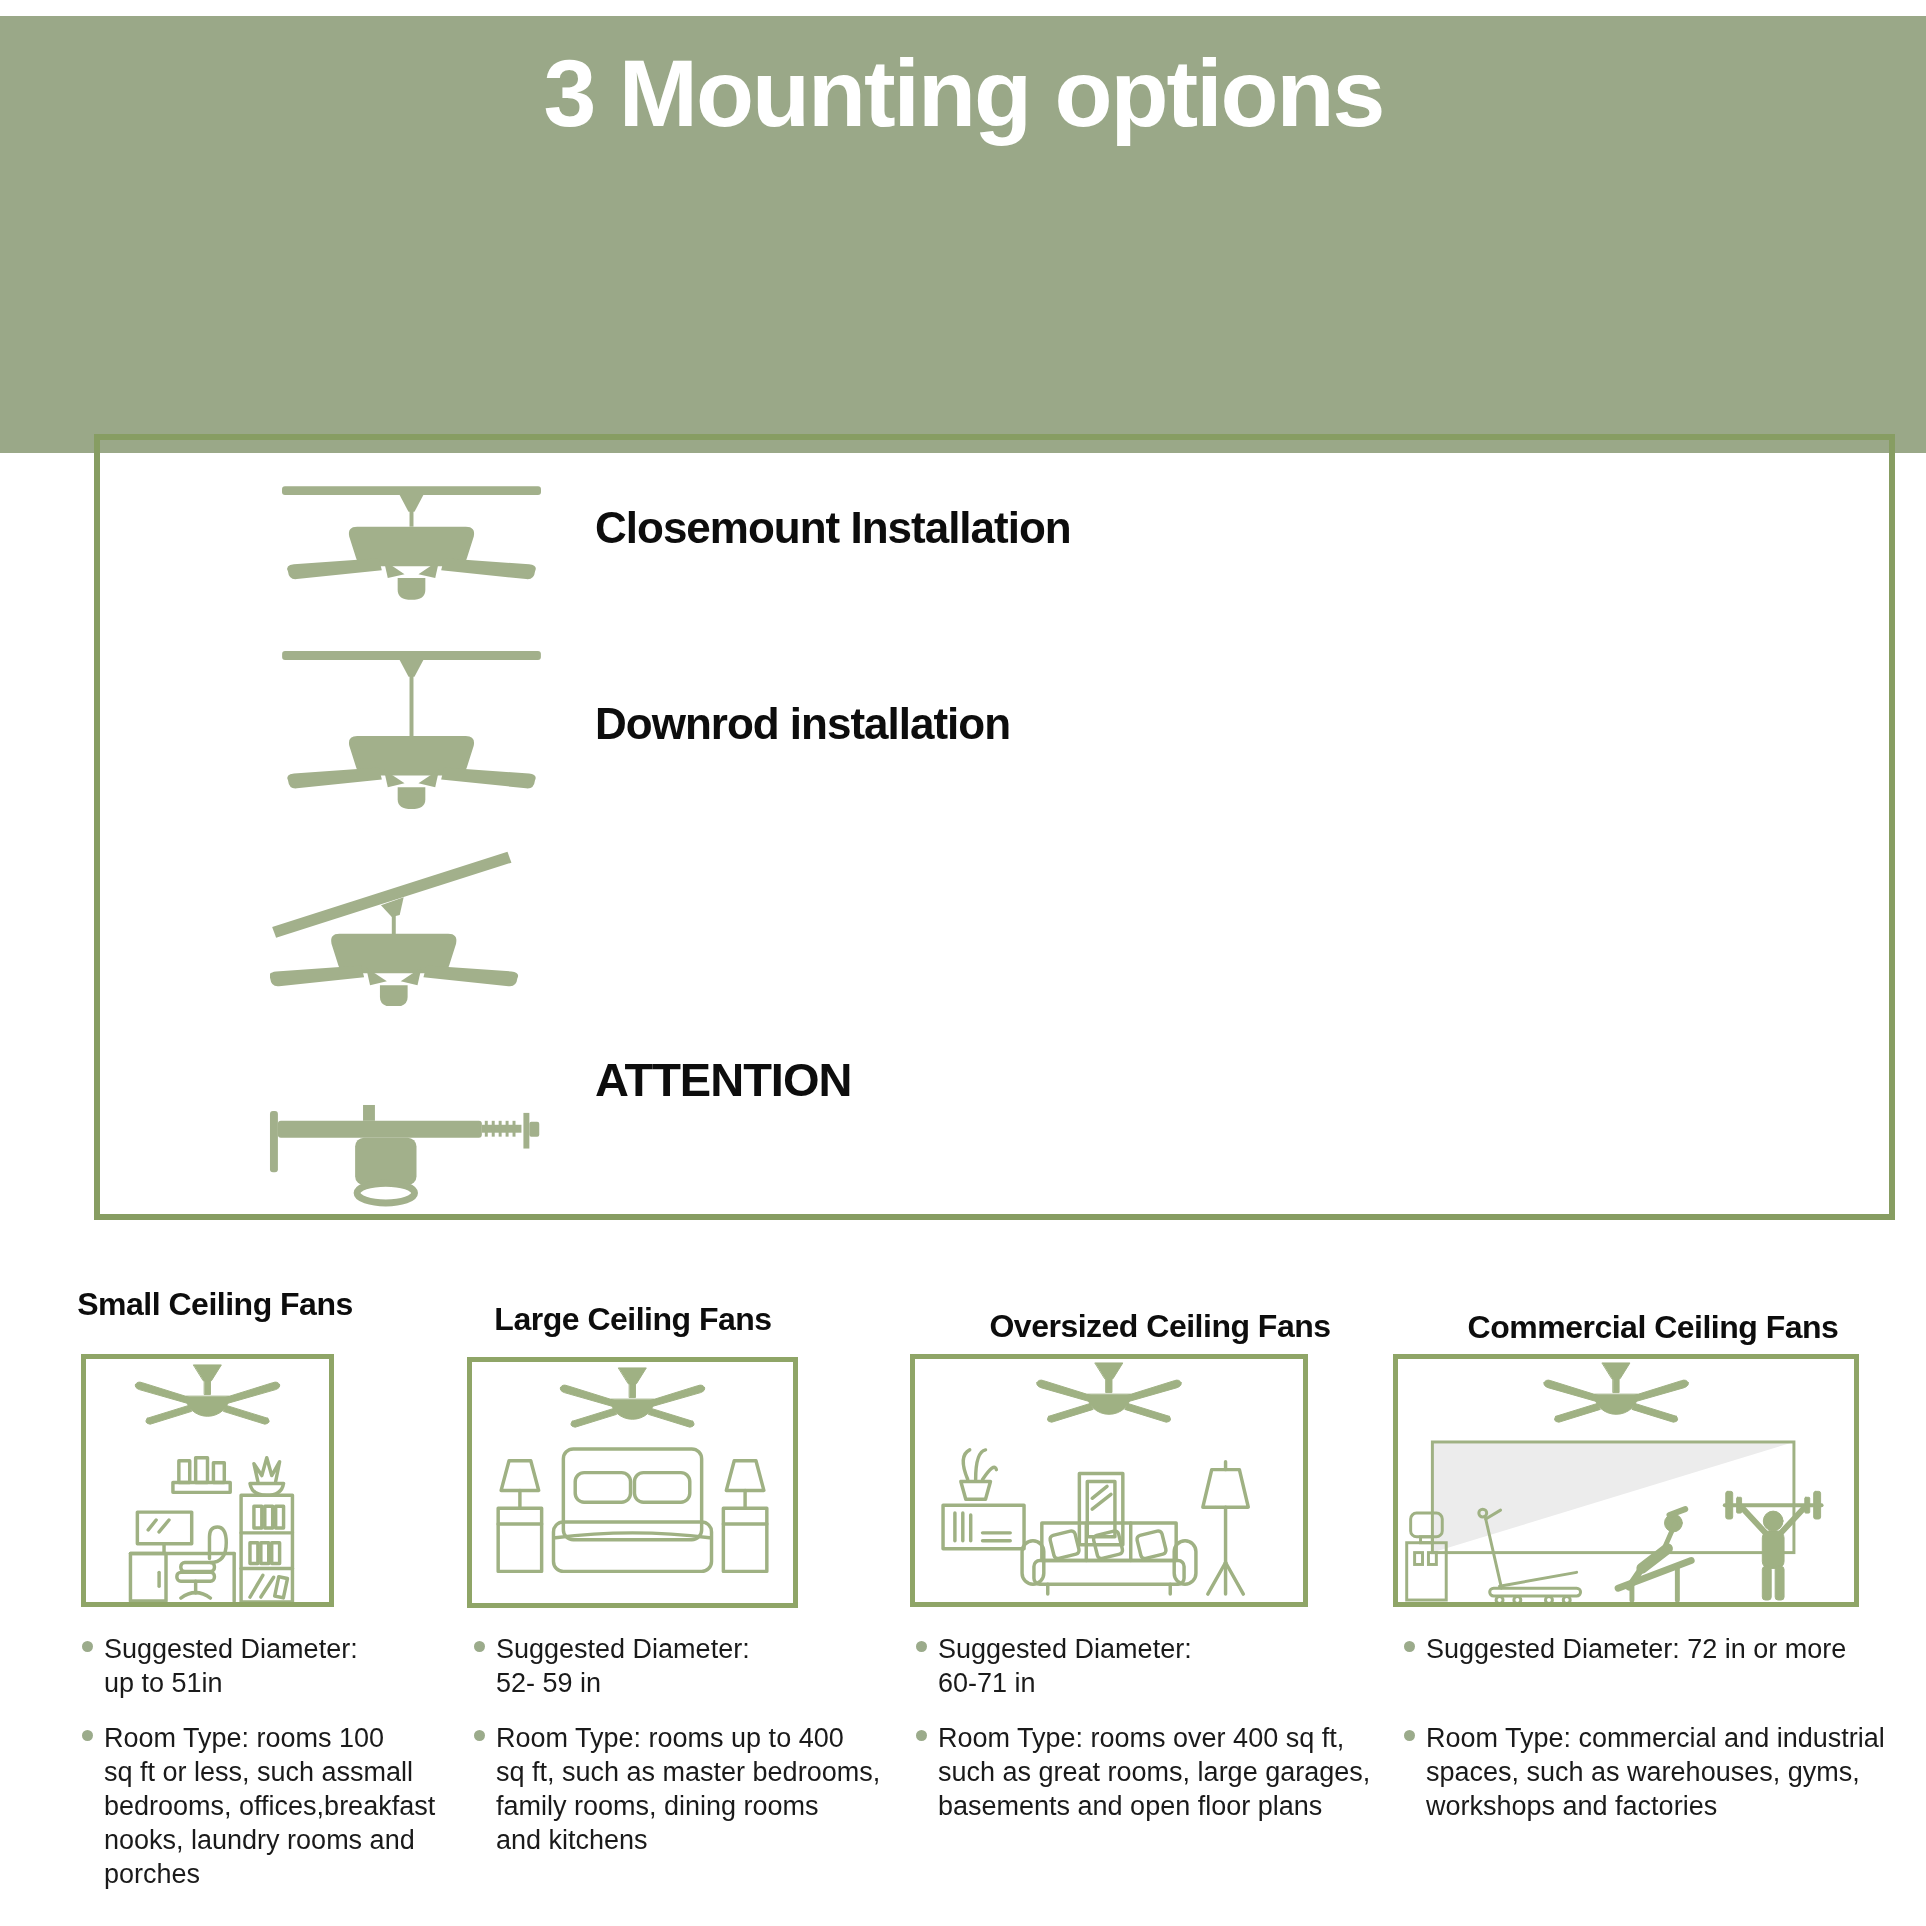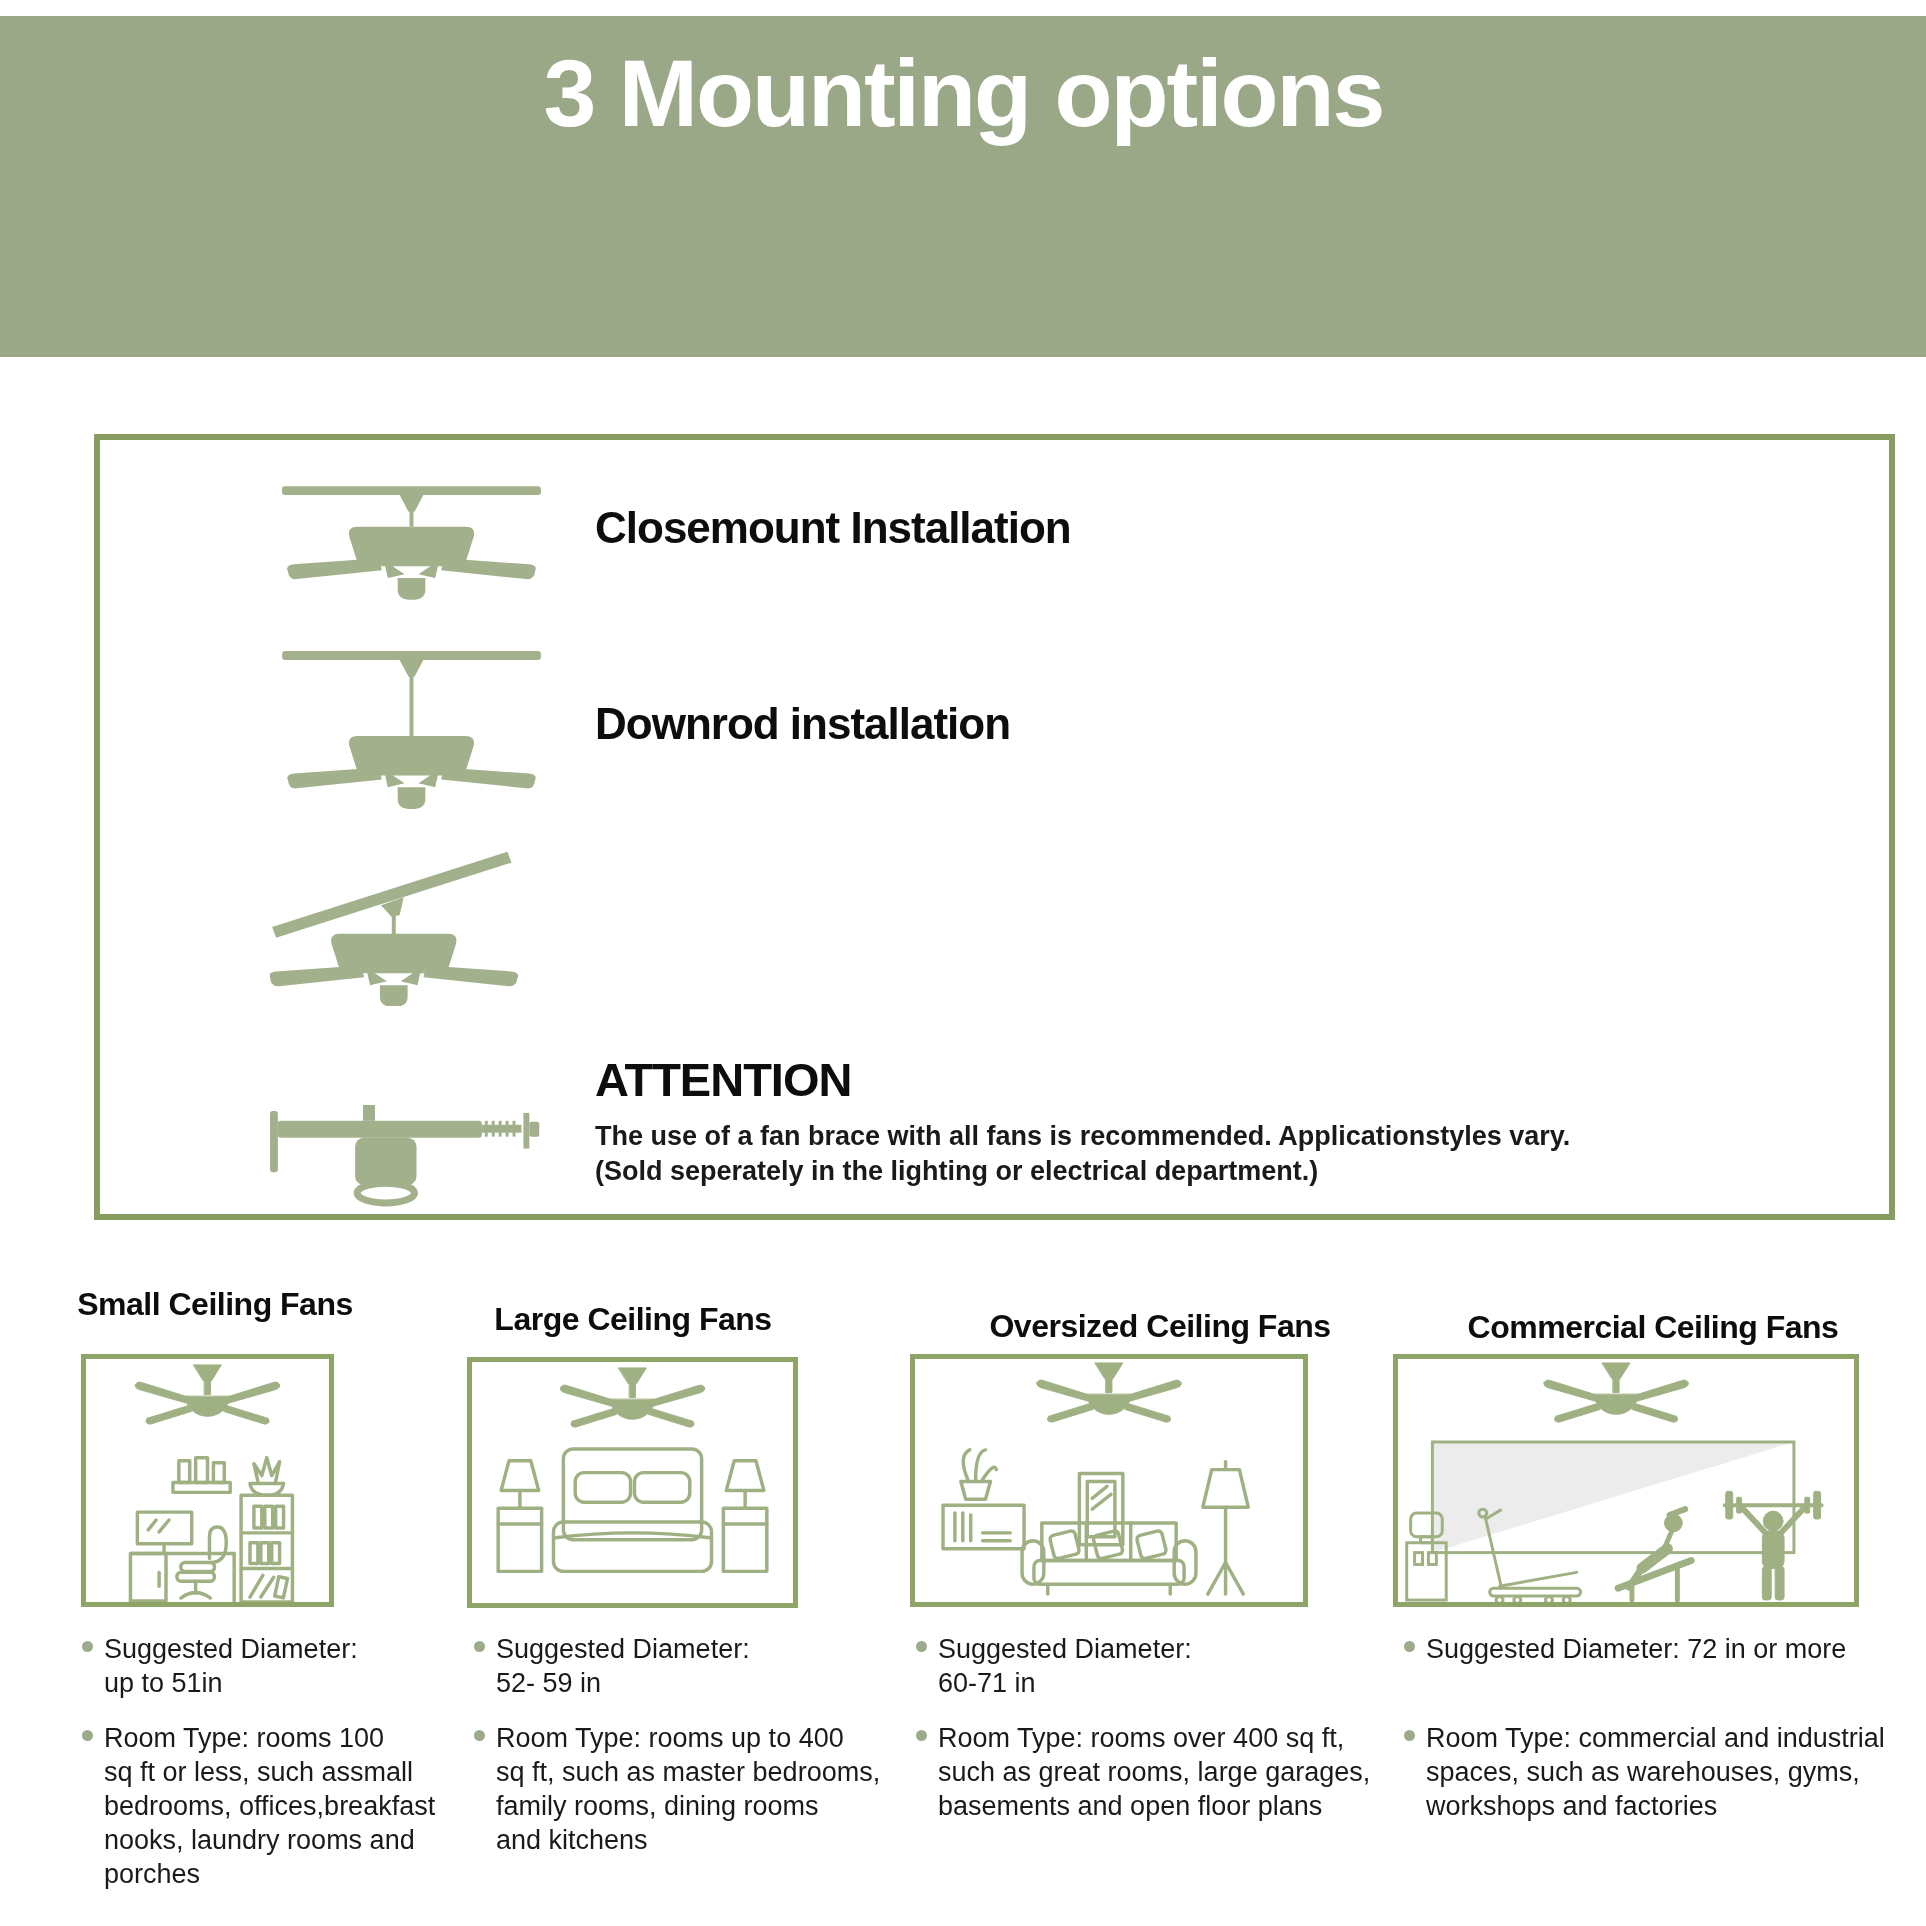--- a/index.html
+++ b/index.html
@@ -3,21 +3,21 @@
 <meta charset="utf-8">
 <style>
   html,body{margin:0;padding:0;}
   body{
     width:1927px;height:1927px;position:relative;background:#ffffff;
     font-family:"Liberation Sans", sans-serif;color:#141414;overflow:hidden;
   }
   .abs{position:absolute;}
   
   .banner{
-    position:absolute;left:0;top:16px;width:1927px;height:341px;
+    position:absolute;left:0;top:16px;width:1927px;height:437px;
     background:var(--banner-green,#9AA888);color:#ffffff;
   }
   .banner-title{
     position:absolute;top:28px;left:0;width:100%;text-align:center;
     font-size:95px;font-weight:bold;letter-spacing:-2px;line-height:1.05;
   }
   .banner-sub{
     position:absolute;top:147px;left:0;width:100%;text-align:center;
     font-size:33px;font-weight:400;line-height:59px;letter-spacing:0px;
   }
@@ -131,22 +131,20 @@
       <rect x="233" y="24" width="3" height="16"></rect>
         <rect x="240" y="24" width="3" height="16"></rect>
       <rect x="247" y="24" width="3" height="16"></rect>
       <rect x="258" y="16" width="6" height="36"></rect>
       <rect x="264" y="25" width="10" height="15" rx="2"></rect>
       <rect x="88" y="41" width="62" height="48" rx="9"></rect>
     </g>
     <ellipse cx="119" cy="97" rx="29" ry="10" fill="none" stroke="var(--silhouette-green,#A2B08B)" stroke-width="7"></ellipse>
   </svg>
   <div class="attention-title">ATTENTION</div>
-  <div class="attention-body">The use of a fan brace with all fans is recommended. Applicationstyles vary.
-(Sold seperately in the lighting or electrical department.)</div>
 </section>
 
 <h2 class="cat-title" style="left:215px;top:1286px;margin:0;">Small Ceiling Fans</h2>
 <h2 class="cat-title" style="left:633px;top:1301px;margin:0;">Large Ceiling Fans</h2>
 <h2 class="cat-title" style="left:1156px;top:1304px;margin:4px;">Oversized Ceiling Fans</h2>
 <h2 class="cat-title" style="left:1648px;top:1304px;margin:5px;">Commercial Ceiling Fans</h2>
 
 <div class="cat-box" style="left:81px;top:1354px;width:253px;height:253px;">
   <svg viewBox="0 0 246 246" aria-hidden="true">
 

